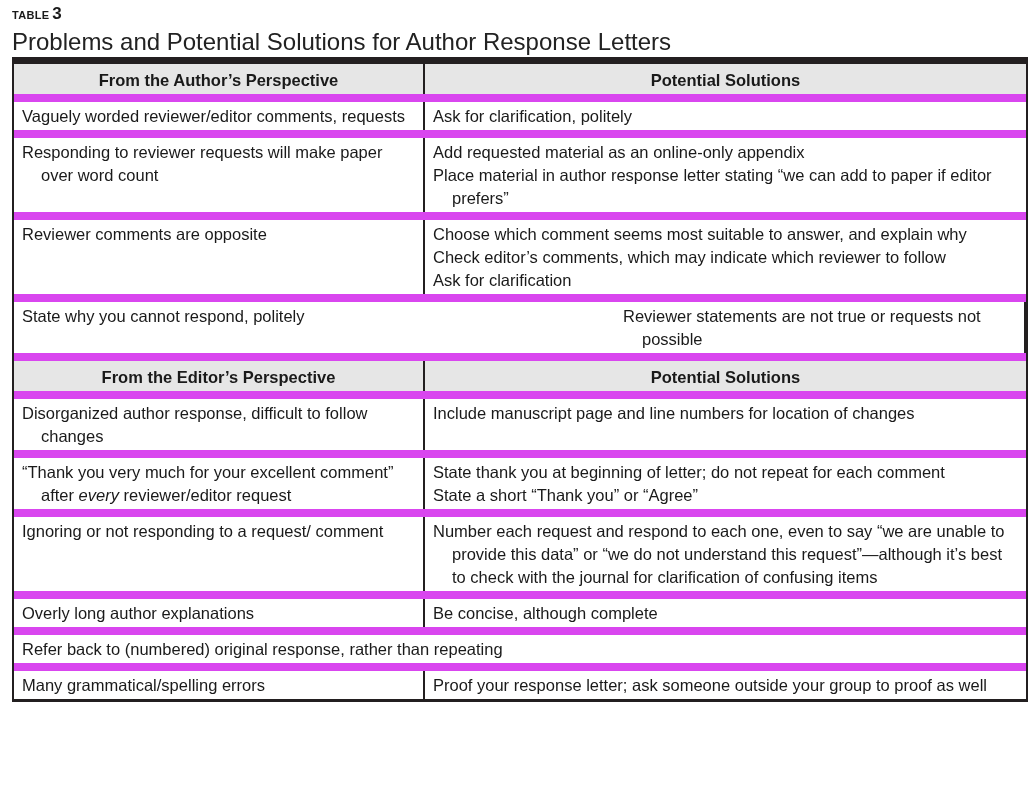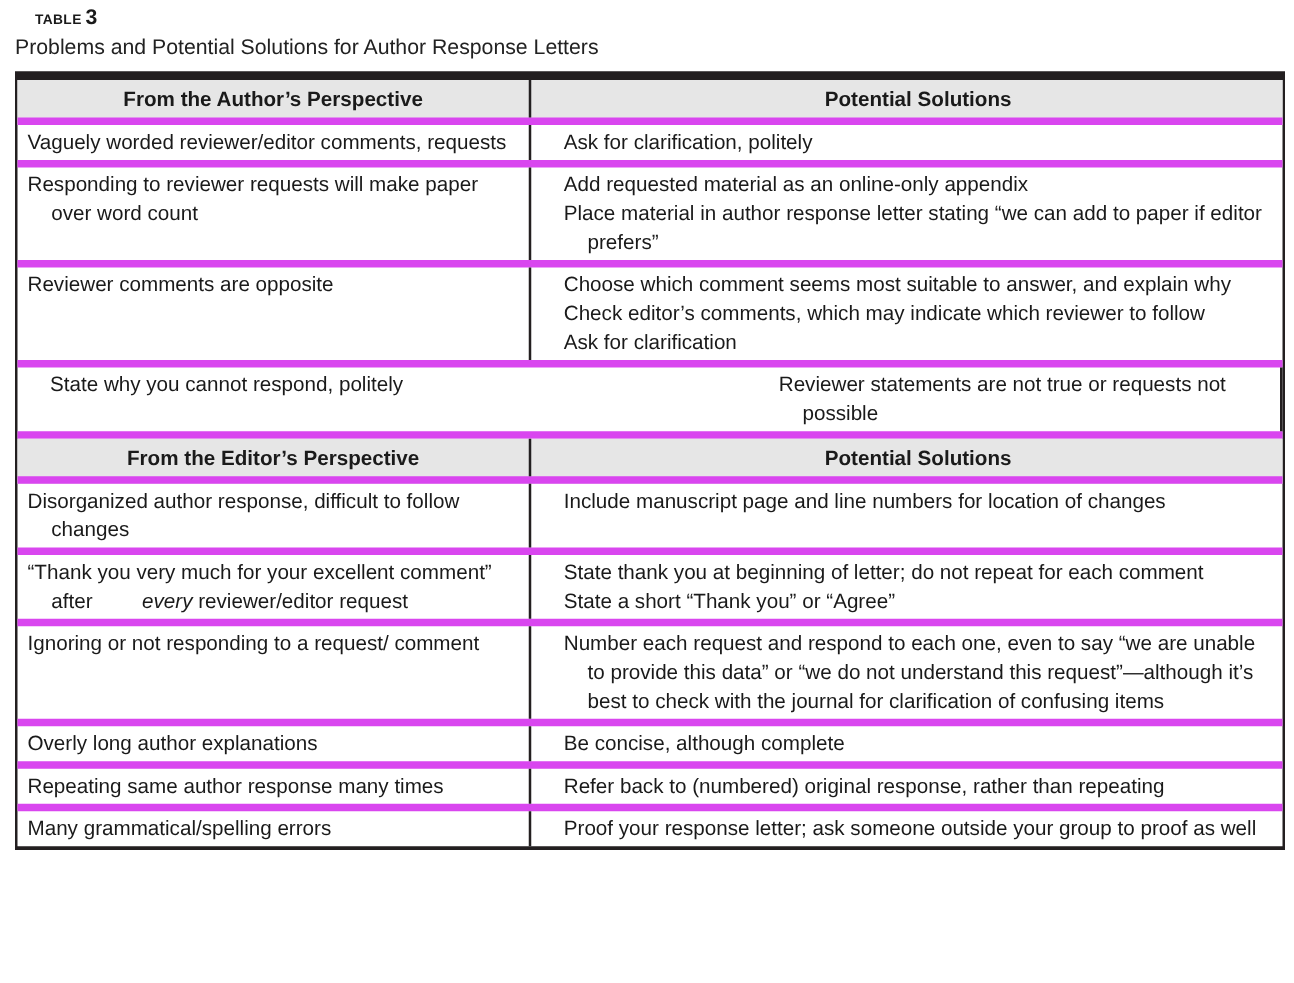--- a/index.html
+++ b/index.html
@@ -2,48 +2,48 @@
 <html><head>
   <meta charset="utf-8">
   <style>
     html, body { margin: 0; padding: 0; background: #ffffff; }
     body {
       width: 1035px; height: 786px; overflow: hidden; position: relative;
       font-family: "Liberation Sans", "DejaVu Sans", sans-serif;
       color: #1a1a1a;
     }
     .table-label {
-      position: absolute; left: 28px; top: 4px;
+      position: absolute; left: 12px; top: 4px;
       font-size: 11px; font-weight: bold; letter-spacing: 0.3px;
     }
     .table-label .num { font-size: 17px; margin-left: 3px; }
     .table-title {
       position: absolute; left: 12px; top: 28px;
-      font-size: 17px; color: #222;
+      font-size: 24px; color: #222;
     }
     .tbl {
       position: absolute; left: 12px; top: 57px; width: 1016px;
       border-top: 7px solid #231f20;
       border-left: 2px solid #231f20;
       border-right: 2px solid #231f20;
       border-bottom: 3px solid #231f20;
       box-sizing: border-box;
     }
-    .row { display: flex; border-bottom: 6px solid #d946ef; }
+    .row { display: flex; border-bottom: 8px solid #d946ef; }
     .row:last-child { border-bottom: none; }
     .cell {
       box-sizing: border-box; padding: 3px 8px 2px 8px;
       font-size: 16.5px; line-height: 23px;
     }
     .c1 { width: 411px; border-right: 2px solid #231f20; }
-    .c2 { flex: 1; margin-left: 18px; }
+    .c2 { flex: 1; }
     .row.head { background: #e6e6e6; }
     .row.head .cell { font-weight: bold; text-align: center; padding-top: 5px; padding-bottom: 2px; }
     .line { padding-left: 19px; text-indent: -19px; }
-    em { font-style: italic; margin-left: 35px; }
+    em { font-style: italic; }
   </style>
 </head>
 <body>
 
 <div class="table-label">
   <span>TABLE</span><span class="num">3</span>
 </div>
 <div class="table-title">Problems and Potential Solutions for Author Response Letters</div>
 
 <div class="tbl">
@@ -121,23 +121,20 @@
   </div>
   <div class="row">
     <div class="cell c1">
         <div class="line">Overly long author explanations</div>
       </div>
     <div class="cell c2">
         <div class="line">Be concise, although complete</div>
       </div>
   </div>
   <div class="row">
-    <div class="cell c1">
-        <div class="line">Repeating same author response many times</div>
-      </div>
     <div class="cell c2">
         <div class="line">Refer back to (numbered) original response, rather than repeating</div>
       </div>
   </div>
   <div class="row">
     <div class="cell c1">
         <div class="line">Many grammatical/spelling errors</div>
       </div>
     <div class="cell c2">
         <div class="line">Proof your response letter; ask someone outside your group to proof as well</div>

